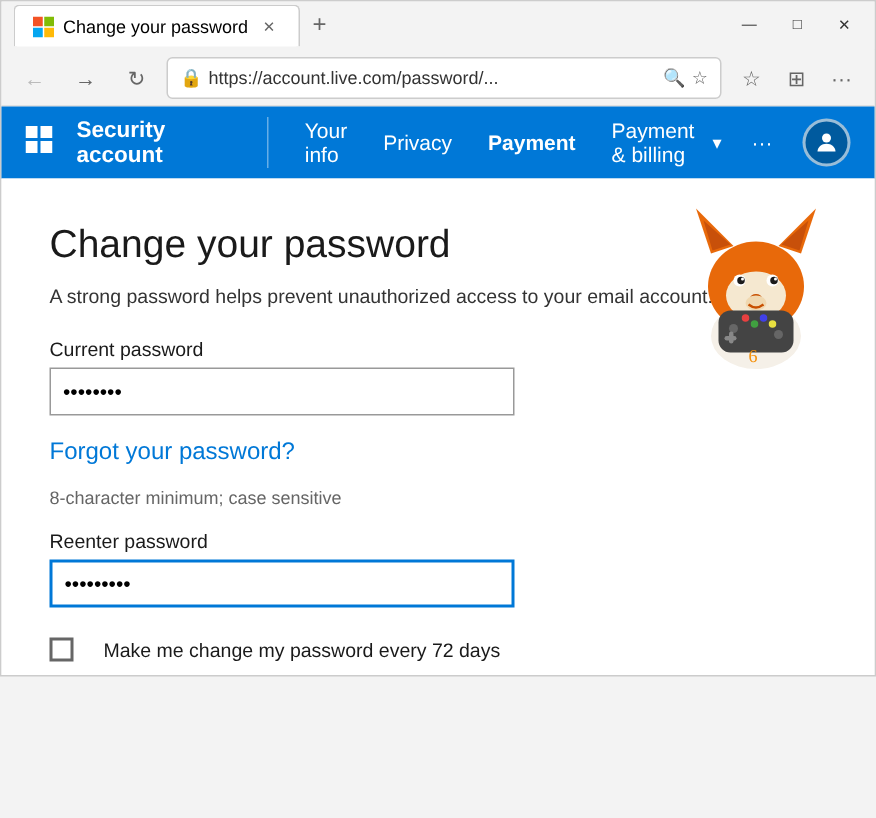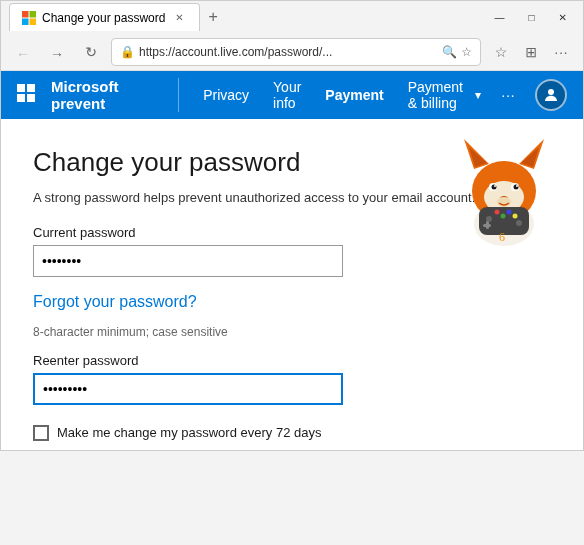--- a/index.html
+++ b/index.html
@@ -49,21 +49,21 @@
 
     .form-section { max-width: 340px; }
     .form-label { font-size: 13px; font-weight: 400; color: #1a1a1a; margin-bottom: 5px; display: block; }
     .form-input { width: 310px; height: 32px; border: 1px solid #999; padding: 4px 8px; font-size: 14px; outline: none; margin-bottom: 4px; }
     .form-input.active-focus { border: 2px solid #0078d7; }
 
     .forgot-link { font-size: 16px; color: #0078d7; text-decoration: none; cursor: pointer; margin-bottom: 14px; display: block; }
 
     .hint-text { font-size: 12px; color: #666; margin-bottom: 14px; }
 
-    .checkbox-row { display: flex; align-items: flex-start; gap: 8px; margin: 16px 0; }
+    .checkbox-row { display: flex; align-items: center; gap: 20px; margin: 16px 0; }
     .checkbox-box { width: 16px; height: 16px; border: 2px solid #666; background: white; cursor: pointer; flex-shrink: 0; }
     .checkbox-label { font-size: 13px; color: #1a1a1a; }
 
     .button-row { display: flex; gap: 8px; margin-top: 8px; }
     .btn-save { background: white; border: 2px solid #e81123; color: #1a1a1a; padding: 6px 20px; font-size: 14px; cursor: pointer; font-weight: 400; }
     .btn-cancel { background: #e0e0e0; border: 1px solid #bbb; color: #1a1a1a; padding: 6px 20px; font-size: 14px; cursor: pointer; }
 
     
     .fox-mascot { position: absolute; right: 24px; top: 10px; width: 110px; height: 130px; }
     .fox-svg { width: 110px; height: 130px; }
@@ -120,24 +120,24 @@
 
   <div class="ms-navbar">
     <span class="ms-grid-icon">
       <svg width="18" height="18" viewBox="0 0 18 18" fill="white">
         <rect x="0" y="0" width="8" height="8"></rect>
         <rect x="10" y="0" width="8" height="8"></rect>
         <rect x="0" y="10" width="8" height="8"></rect>
         <rect x="10" y="10" width="8" height="8"></rect>
       </svg>
     </span>
-    <span class="ms-brand">Microsoft prevent</span>
+    <span class="ms-brand">Security account</span>
     <div class="ms-nav-items">
+      <a class="ms-nav-item">Your info</a>
       <a class="ms-nav-item">Privacy</a>
-      <a class="ms-nav-item">Your info</a>
       <a class="ms-nav-item active">Payment</a>
       <a class="ms-nav-item">Payment &amp; billing</a>
       <span style="color:white;font-size:12px;display:flex;align-items:center;">▾</span>
     </div>
     <span class="ms-nav-more">···</span>
     <div class="ms-nav-right">
       <div class="ms-avatar">
         <svg width="18" height="18" viewBox="0 0 24 24" fill="white">
           <circle cx="12" cy="8" r="4"></circle>
           <path d="M4 20c0-4 3.6-7 8-7s8 3 8 7"></path>

